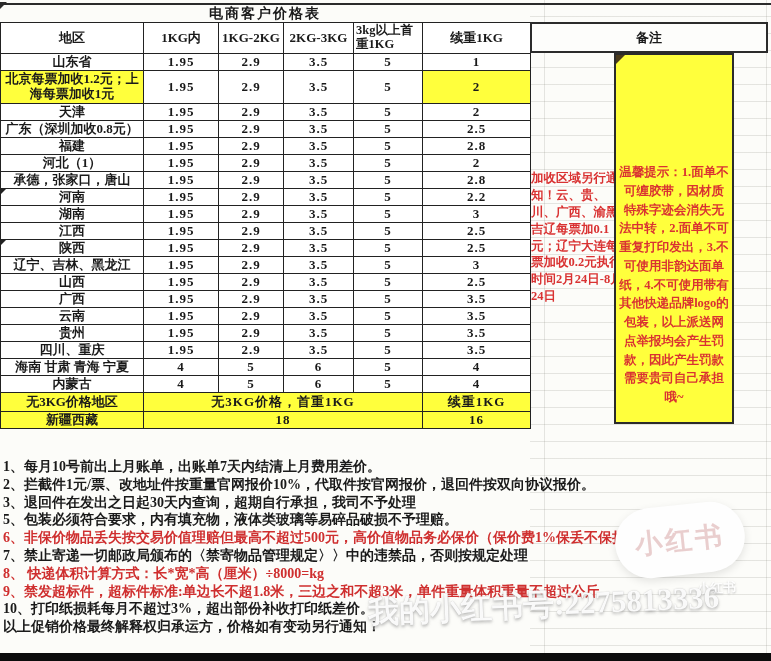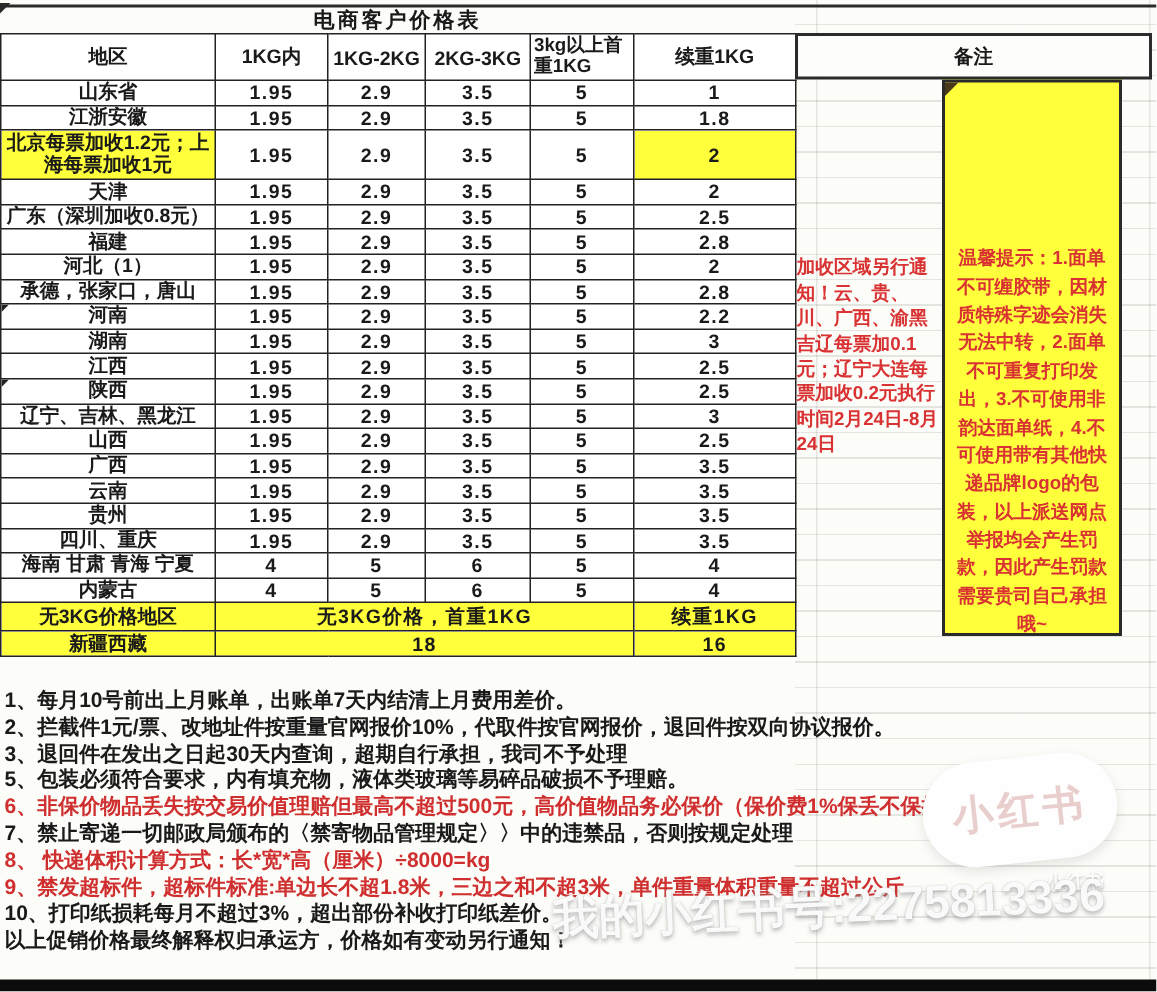--- a/index.html
+++ b/index.html
@@ -1,17 +1,17 @@
 <!DOCTYPE html>
 <html><head>
 <meta charset="utf-8">
 <style>
   html,body{margin:0;padding:0;}
   .screen{position:relative;width:771px;height:661px;background:#fcfcf9;overflow:hidden;
-          font-family:Liberation Sans, sans-serif;color:#1a1a1a;}
+          font-family:Liberation Serif, serif;color:#1a1a1a;}
   
   .grid-bg{position:absolute;left:530px;top:0;width:241px;height:653px;
     background:repeating-linear-gradient(to bottom,transparent 0 16px,rgba(120,120,110,.18) 16px 17px);}
   .vline{position:absolute;top:0;height:653px;width:1px;background:rgba(120,120,110,.18);}
   .top-line{position:absolute;left:0;top:3px;width:771px;height:2px;background:#2b2b2b;}
   .corner-tri{position:absolute;left:0;top:2px;width:0;height:0;
     border-top:7px solid #2b2b2b;border-right:7px solid transparent;}
   .title{position:absolute;left:0;top:5px;width:530px;height:17px;text-align:center;
     font-size:14px;font-weight:bold;letter-spacing:2px;}
   table.price{position:absolute;left:0;top:22px;width:530px;border-collapse:collapse;
@@ -26,21 +26,21 @@
   td.num{letter-spacing:1px;}
   .yl{background:#ffff3c;}
   td.mk{position:relative;}
   td.mk:before{content:"";position:absolute;left:0;top:0;width:0;height:0;
     border-top:5px solid #222;border-right:5px solid transparent;}
   .remark-head{position:absolute;left:530px;top:22px;width:238px;height:31px;
     border:2px solid #2b2b2b;box-sizing:border-box;display:flex;align-items:center;
     justify-content:center;font-size:13px;font-weight:bold;background:#fdfdfb;}
   .surcharge{position:absolute;left:531px;top:170px;width:97px;
     color:#d93232;font-weight:bold;font-size:12.5px;line-height:1.35;text-align:left;}
-  .yellow-note{position:absolute;left:628px;top:53px;width:120px;height:371px;
+  .yellow-note{position:absolute;left:614px;top:53px;width:120px;height:371px;
     background:#ffff3c;border:2px solid #2b2b2b;box-sizing:border-box;}
   .yellow-note:before{content:"";position:absolute;left:0;top:0;width:0;height:0;
     border-top:9px solid #4a3a1a;border-right:9px solid transparent;}
   .yellow-note span{position:absolute;left:3px;right:3px;top:108px;display:block;
     color:#d93232;font-weight:bold;font-size:12.5px;line-height:1.5;text-align:center;}
   .notes{position:absolute;left:3px;top:458px;width:766px;}
   .note{height:17.8px;line-height:17.8px;font-size:14px;font-weight:bold;white-space:nowrap;}
   .red{color:#cf2f2f;}
   .wm-pill{position:absolute;left:615px;top:505px;width:130px;height:70px;background:#fefefe;
     border-radius:36px;transform:rotate(-6deg);display:flex;align-items:center;justify-content:center;
@@ -86,28 +86,20 @@
     </thead>
     <tbody>
         <tr>
           <td class="region">山东省</td>
           <td class="num">1.95</td>
           <td class="num">2.9</td>
           <td class="num">3.5</td>
           <td class="num">5</td>
           <td class="num">1</td>
         </tr>
-        <tr>
-          <td class="region">江浙安徽</td>
-          <td class="num">1.95</td>
-          <td class="num">2.9</td>
-          <td class="num">3.5</td>
-          <td class="num">5</td>
-          <td class="num">1.8</td>
-        </tr>
         <tr class="dbl">
           <td class="region yl">北京每票加收1.2元；上海每票加收1元</td>
           <td class="num">1.95</td>
           <td class="num">2.9</td>
           <td class="num">3.5</td>
           <td class="num">5</td>
           <td class="num yl">2</td>
         </tr>
         <tr>
           <td class="region">天津</td>

